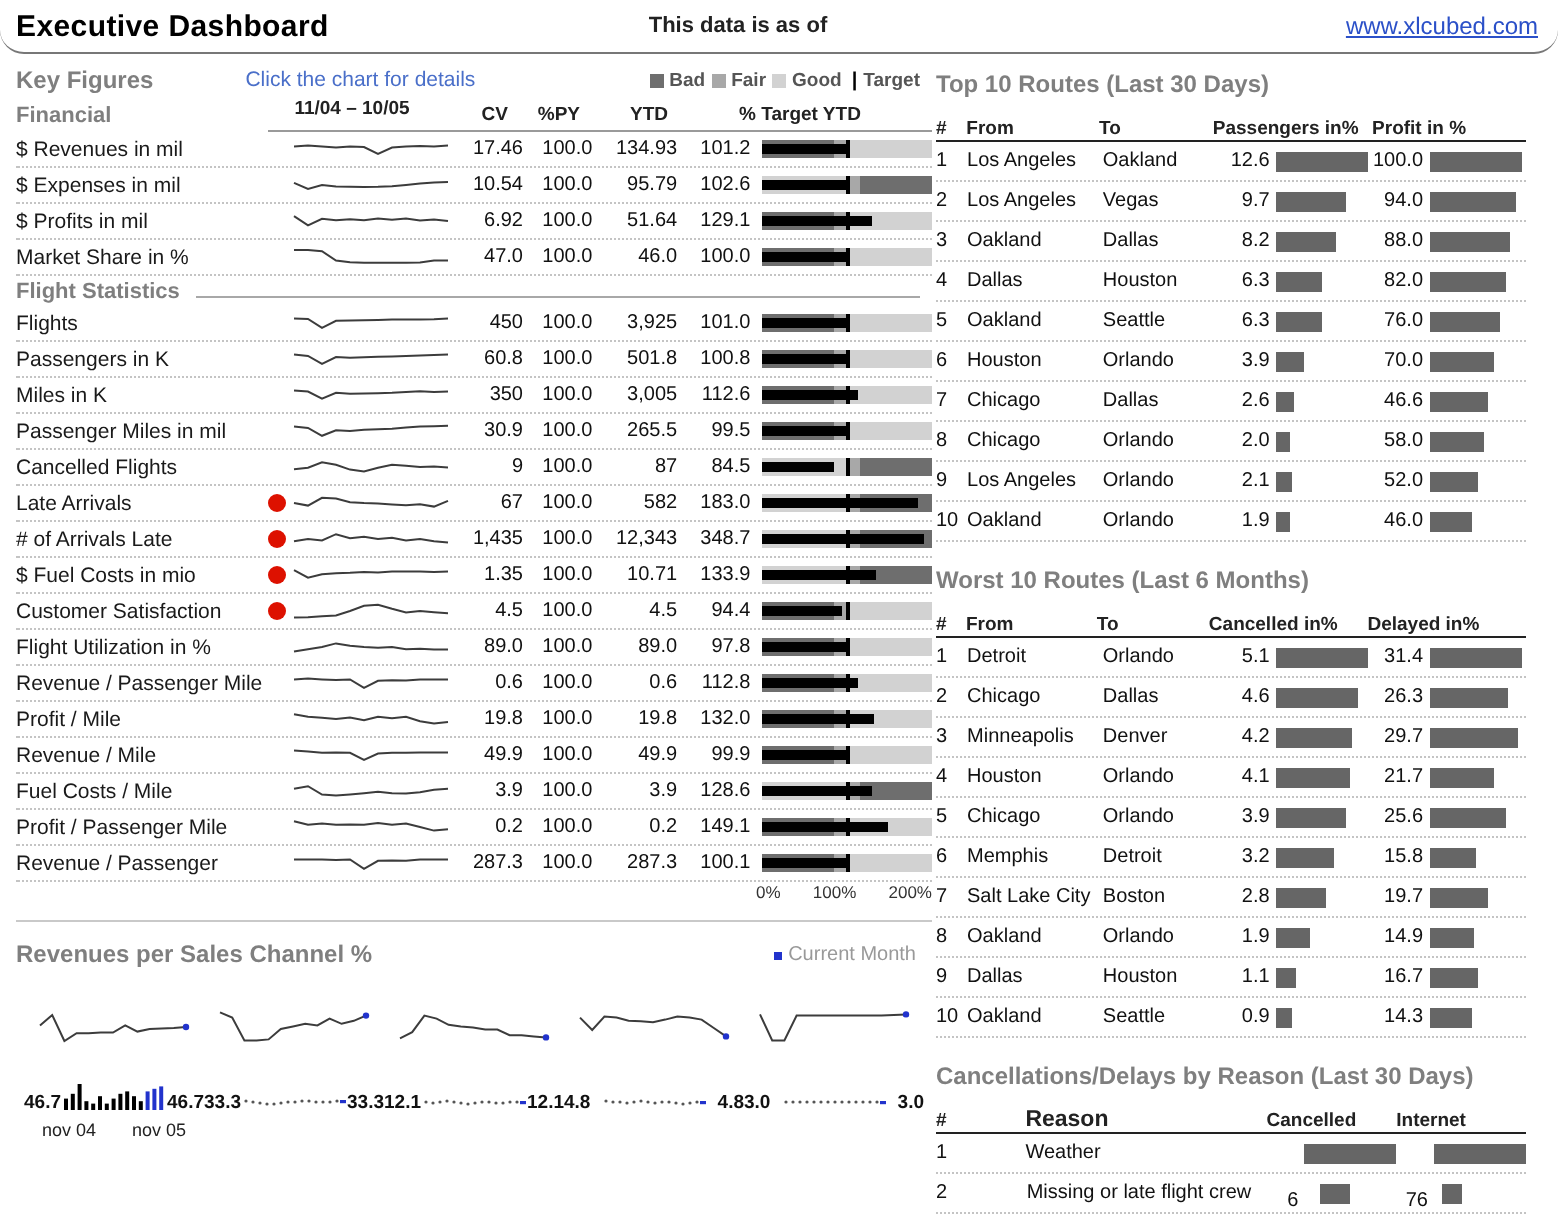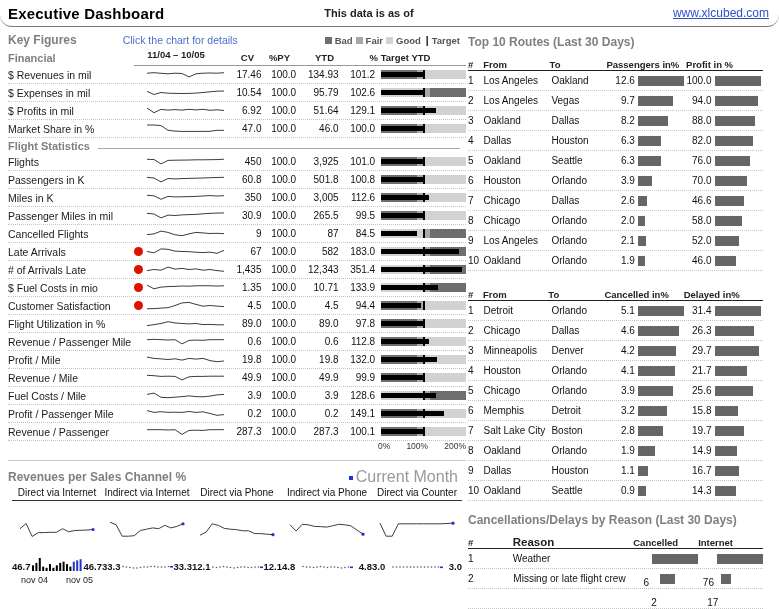--- a/index.html
+++ b/index.html
@@ -54,21 +54,21 @@
   .c-v{width:26px;text-align:right;padding-right:3px;}
   .c-bar{width:50px;display:flex;align-items:center;}
   .c-bar .hbar{height:10px;background:var(--bar);}
   .c-reason{width:152px;margin-left:32px;}
   .c-rv{width:20px;text-align:right;padding-right:3px;margin-top:48px;}
   .rt-header .c-reason{font-size:11.5px;}
   .tbl{margin-bottom:12px;}
   
   .channels{border-top:1px solid #c9c9c9;margin-top:6px;padding-top:8px;width:458px;}
   .ch-titlerow{display:flex;align-items:center;height:16px;}
-  .cm-legend{margin-left:auto;margin-right:8px;font-size:16px;color:#999;display:flex;align-items:center;gap:3px;}
+  .cm-legend{margin-left:auto;margin-right:8px;font-size:10px;color:#999;display:flex;align-items:center;gap:3px;}
   .cm-dot{width:4px;height:4px;background:var(--blue);display:inline-block;margin-top:1px;}
   .ch-headrow{display:flex;border-bottom:1.5px solid #333;margin:2px 4px 0 4px;}
   .ch-head{width:90px;text-align:center;font-size:10px;color:#111;padding-bottom:2px;white-space:nowrap;}
   .ch-body{display:flex;margin:0 4px;}
   .ch-col{width:90px;display:flex;flex-direction:column;align-items:center;}
   .ch-spark{margin-top:14px;width:78px;height:30px;}
   .ch-nums{display:flex;align-items:center;margin-top:12px;width:100%;justify-content:space-between;}
   .ch-num{font-size:9.5px;font-weight:bold;color:#111;}
   .ch-axis{display:flex;width:72px;justify-content:space-between;font-size:9px;color:#222;margin-top:-1px;}
 </style>
@@ -303,21 +303,21 @@
             <span class="kf-label"># of Arrivals Late</span>
             <span class="kf-dotcol">
               <i class="alert-dot"></i>
             </span>
             <span class="kf-spark"><svg width="82" height="15">
                 <polyline points="2.0,8.6 9.0,7.5 16.0,8.2 23.0,5.1 30.0,7.1 37.0,6.4 44.0,7.5 51.0,6.9 58.0,8.2 65.0,7.5 72.0,8.6 79.0,9.3" fill="none" stroke="#3c3c3c" stroke-width="1"></polyline>
               </svg></span>
             <span class="kf-num w-cv">1,435</span>
             <span class="kf-num w-py">100.0</span>
             <span class="kf-num w-ytd">12,343</span>
-            <span class="kf-num w-tv">351.4</span>
+            <span class="kf-num w-tv">348.7</span>
             <div class="bullet">
               <div class="band" style="left: 0%; width: 50%; background: rgb(210, 210, 210);"></div>
               <div class="band" style="left: 50%; width: 7.5%; background: rgb(168, 168, 168);"></div>
               <div class="band" style="left: 57.5%; width: 42.5%; background: rgb(110, 110, 110);"></div>
               <div class="bar" style="width: 95.55%;"></div>
               <div class="tick"></div>
             </div>
           </div>
           <div class="kf-row">
             <span class="kf-label">$ Fuel Costs in mio</span>
@@ -496,27 +496,20 @@
       </div>
 
       <div class="channels">
         <div class="ch-titlerow">
           <span class="sec-title">Revenues per Sales Channel %</span>
           <span class="cm-legend">
             <i class="cm-dot"></i>
             <span>Current Month</span>
           </span>
         </div>
-        <div class="ch-headrow" id="ch-heads">
-            <span class="ch-head">Direct via Internet</span>
-            <span class="ch-head">Indirect via Internet</span>
-            <span class="ch-head">Direct via Phone</span>
-            <span class="ch-head">Indirect via Phone</span>
-            <span class="ch-head">Direct via Counter</span>
-          </div>
         <div class="ch-body" id="ch-body">
             <div class="ch-col">
               <div class="ch-spark"><svg width="78" height="30">
                   <polyline points="2.0,13.7 8.1,8.5 14.2,21.5 20.3,17.6 26.3,17.6 32.4,17.3 38.5,17.3 44.6,13.7 50.7,16.8 56.8,15.5 62.8,15.3 68.9,15.0 75.0,14.5" fill="none" stroke="#3c3c3c" stroke-width="1"></polyline>
                   <circle cx="75.0" cy="14.5" r="1.6" fill="#2233cc"></circle>
                 </svg></div>
               <div class="ch-nums">
                 <span class="ch-num">46.7</span>
                 <span><svg width="52" height="15">
                     <rect x="1.0" y="8.3" width="2" height="5.7" fill="#000"></rect>
@@ -791,20 +784,21 @@
             <span class="c-bar">
               <i class="hbar" style="width: 7px;"></i>
             </span>
             <span class="c-v">46.0</span>
             <span class="c-bar">
               <i class="hbar" style="width: 21px;"></i>
             </span>
           </div>
         </div>
       <div class="tbl" id="worst-routes">
+          <div class="rt-title">Worst 10 Routes (Last 6 Months)</div>
           <div class="rt-header">
             <span class="c-rank">#</span>
             <span class="c-from">From</span>
             <span class="c-to">To</span>
             <span class="c-v c-bar-h" style="width: 52px; text-align: left; white-space: nowrap;">Cancelled in%</span>
             <span class="c-bar" style="width: 26px;"></span>
             <span class="c-v c-bar-h" style="width: 52px; text-align: left; white-space: nowrap;">Delayed in%</span>
             <span class="c-bar" style="width: 26px;"></span>
           </div>
           <div class="rt-row">

